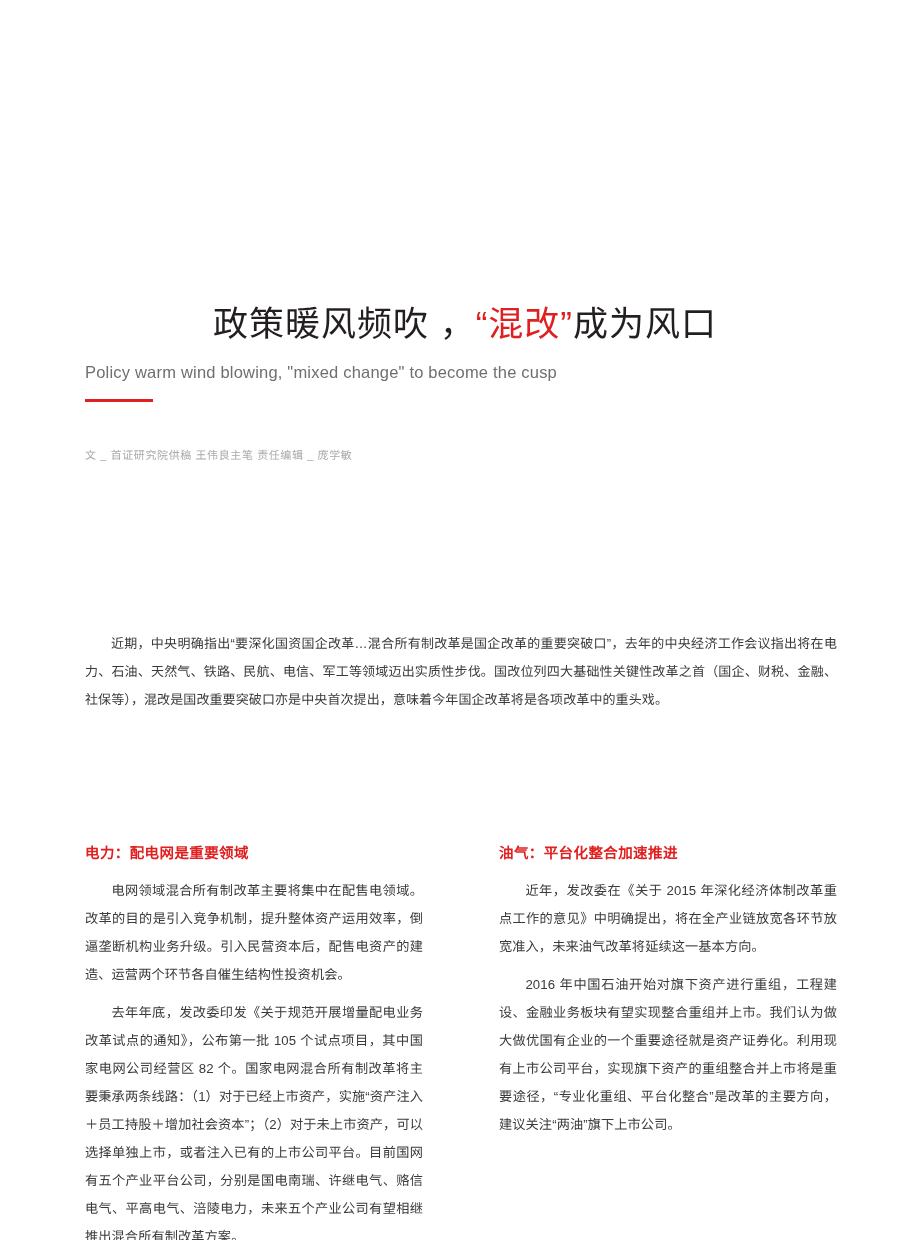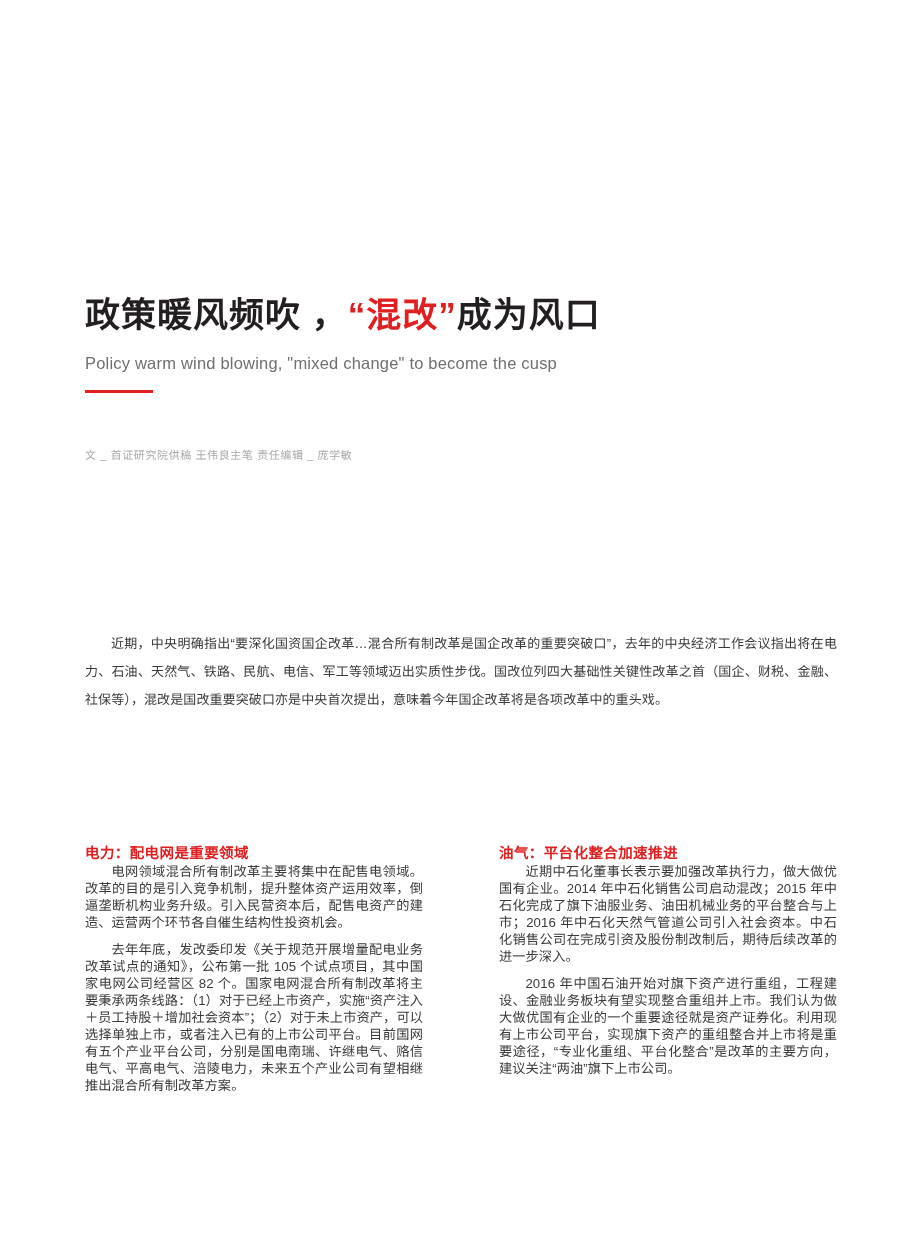--- a/index.html
+++ b/index.html
@@ -29,25 +29,26 @@
   
   .title-block {
     position: absolute;
     left: 85px;
     top: 292px;
     width: 760px;
   }
   .headline {
     font-size: 35px;
     line-height: 46px;
-    font-weight: 700;
+    font-weight: 400;
     color: #231f20;
     letter-spacing: 1px;
     white-space: nowrap;
-    margin: 0;
+    margin: 9px;
+    text-align: center;
   }
   .headline .hl-accent {
     color: #e02020;
   }
   .subhead {
     margin: 14px 0 0 0;
     font-size: 16.5px;
     line-height: 22px;
     font-weight: 400;
     color: #6f6f6f;
@@ -93,31 +94,31 @@
     left: 85px;
     top: 843px;
     width: 752px;
     display: flex;
     gap: 76px;
   }
   .column {
     width: 338px;
   }
   .sec-heading {
-    margin: 0 0 0 0;
+    margin: 0 0 14px 0;
     font-size: 14.5px;
     line-height: 20px;
     font-weight: 700;
     color: #e02020;
     letter-spacing: 0.4px;
   }
   .column p {
     margin: 0 0 10px 0;
     font-size: 13.2px;
-    line-height: 17px;
+    line-height: 28px;
     color: #3a3a3a;
     text-align: justify;
     text-indent: 2em;
     letter-spacing: 0.1px;
   }
   .column p:last-child { margin-bottom: 0; }
 </style>
 </head>
 <body>
 
@@ -138,19 +139,19 @@
   <div class="columns">
 
     <div class="column">
       <h2 class="sec-heading">电力：配电网是重要领域</h2>
       <p>电网领域混合所有制改革主要将集中在配售电领域。改革的目的是引入竞争机制，提升整体资产运用效率，倒逼垄断机构业务升级。引入民营资本后，配售电资产的建造、运营两个环节各自催生结构性投资机会。</p>
       <p>去年年底，发改委印发《关于规范开展增量配电业务改革试点的通知》，公布第一批 105 个试点项目，其中国家电网公司经营区 82 个。国家电网混合所有制改革将主要秉承两条线路：（1）对于已经上市资产，实施“资产注入＋员工持股＋增加社会资本”；（2）对于未上市资产，可以选择单独上市，或者注入已有的上市公司平台。目前国网有五个产业平台公司，分别是国电南瑞、许继电气、赂信电气、平高电气、涪陵电力，未来五个产业公司有望相继推出混合所有制改革方案。</p>
     </div>
 
     <div class="column">
       <h2 class="sec-heading">油气：平台化整合加速推进</h2>
-      <p>近期中石化董事长表示要加强改革执行力，做大做优国有企业。2014 年中石化销售公司启动混改；2015 年中石化完成了旗下油服业务、油田机械业务的平台整合与上市；2016 年中石化天然气管道公司引入社会资本。中石化销售公司在完成引资及股份制改制后，期待后续改革的进一步深入。</p>
+      <p>近年，发改委在《关于 2015 年深化经济体制改革重点工作的意见》中明确提出，将在全产业链放宽各环节放宽准入，未来油气改革将延续这一基本方向。</p>
       <p>2016 年中国石油开始对旗下资产进行重组，工程建设、金融业务板块有望实现整合重组并上市。我们认为做大做优国有企业的一个重要途径就是资产证券化。利用现有上市公司平台，实现旗下资产的重组整合并上市将是重要途径，“专业化重组、平台化整合”是改革的主要方向，建议关注“两油”旗下上市公司。</p>
     </div>
 
   </div>
 
 </div>
 
 </body></html>

